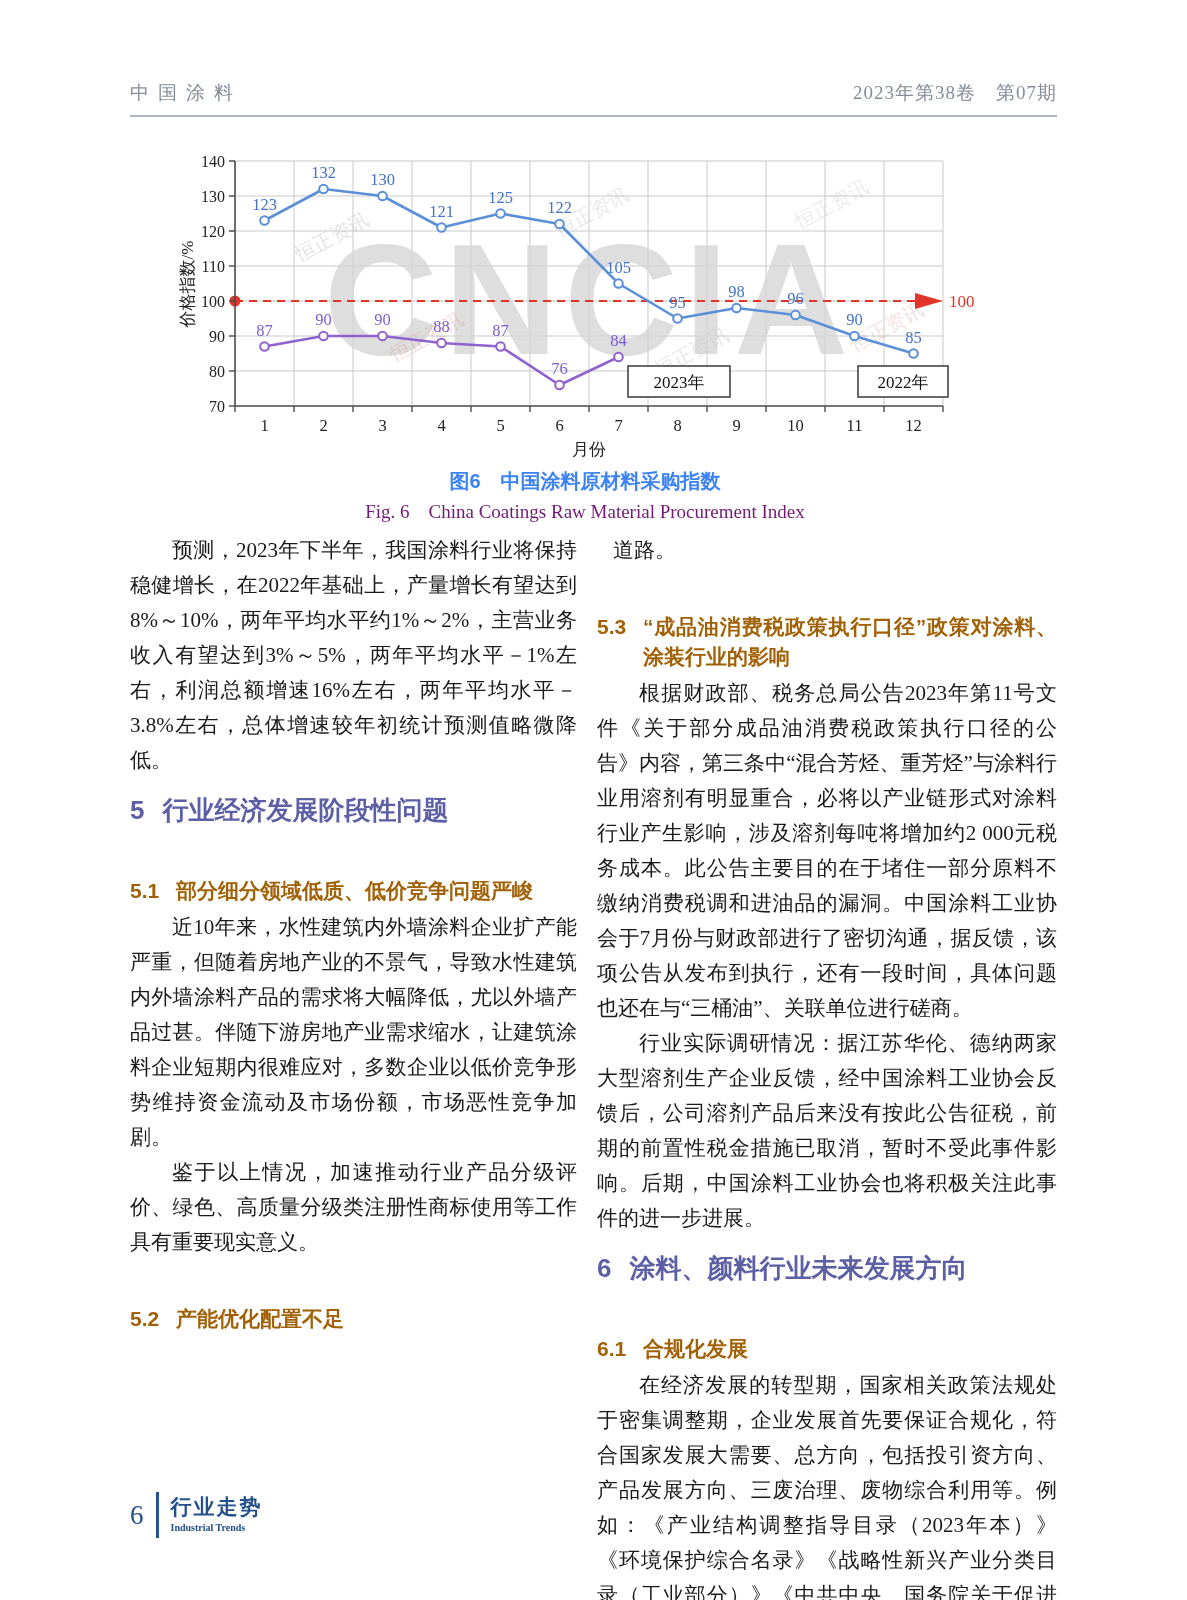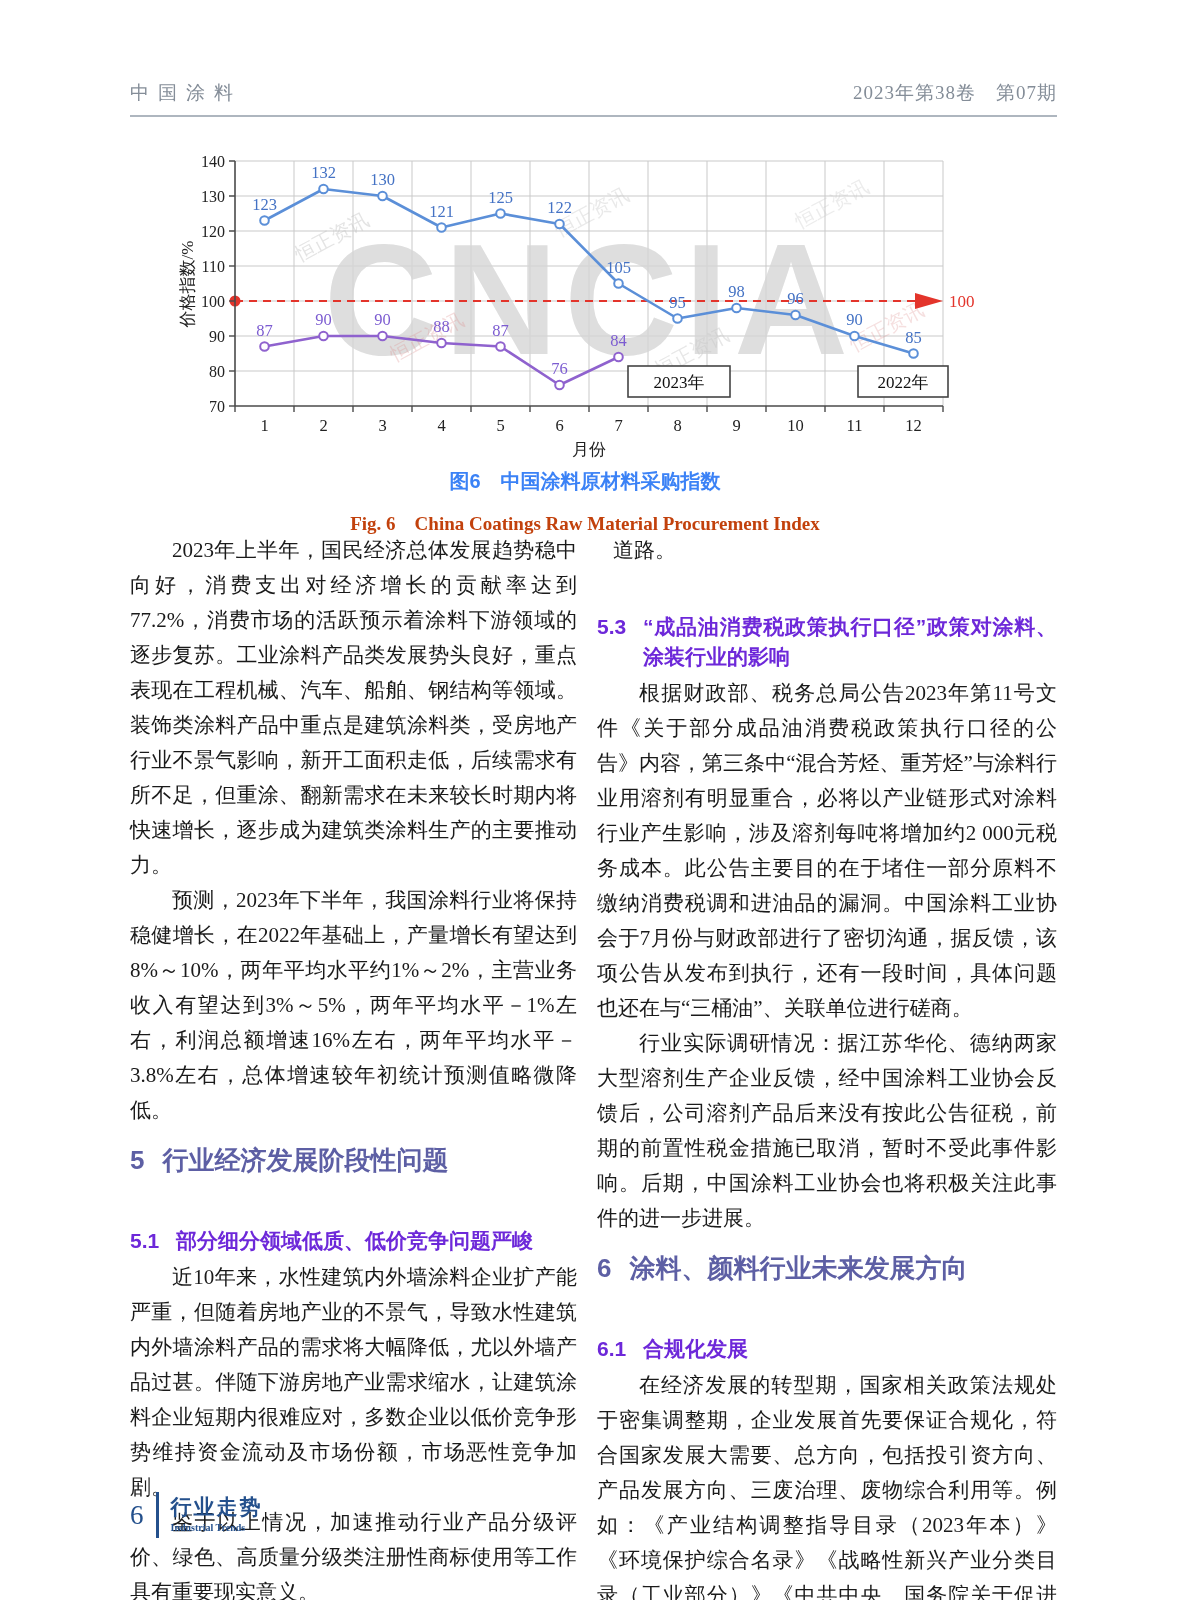--- a/index.html
+++ b/index.html
@@ -14,33 +14,33 @@
     border-bottom:2px solid #aeb6bf;padding-bottom:9px;
     color:#848d98;font-size:19px;
   }
   .hdr .journal{letter-spacing:9px;}
   .hdr .issue{letter-spacing:1px;}
   
   .fig{position:absolute;left:175px;top:148px;width:820px;text-align:center;}
   .fig svg{display:block;}
   .cap-zh{margin-top:8px;font-family:"Liberation Sans","DejaVu Sans",sans-serif;
     font-weight:bold;font-size:20px;color:#3b82f6;}
-  .cap-en{margin-top:16px;font-weight:bold;font-size:19px;color:#c2410c;}
+  .cap-en{margin-top:4px;font-weight:normal;font-size:19px;color:#701a75;}
   
   .col{position:absolute;top:533px;font-size:21px;line-height:35px;text-align:justify;}
   .col-left{left:130px;width:447px;}
   .col-right{left:597px;width:460px;}
   .para{margin:0;text-indent:2em;}
   .para.cont{text-indent:0;margin-left:16px;}
   .h1{display:flex;gap:18px;align-items:baseline;
     font-family:"Liberation Sans","DejaVu Sans",sans-serif;font-weight:bold;
     font-size:26px;line-height:32px;color:#5d5fa4;margin:16px 0 10px 0;}
   .h2{display:flex;align-items:baseline;
     font-family:"Liberation Sans","DejaVu Sans",sans-serif;font-weight:bold;
-    font-size:21px;line-height:30px;color:#6d28d9;margin:4px 0 4px 0;}
+    font-size:21px;line-height:30px;color:#a16207;margin:4px 0 4px 0;}
   .h2 .hnum{flex:0 0 46px;}
   .h1 .htxt{flex:1;}
   .h2 .htxt{flex:1;margin-top:40px;}
   
   .ftr{position:absolute;left:130px;top:1492px;display:flex;align-items:center;gap:12px;color:#24508c;}
   .ftr .pageno{font-size:27px;line-height:27px;}
   .ftr .bar{width:3px;height:46px;background:#24508c;}
   .ftr .sec-zh{font-family:Liberation Serif, serif;font-weight:bold;
     font-size:21px;line-height:24px;letter-spacing:2px;}
   .ftr .sec-en{font-weight:bold;font-size:10px;line-height:17px;}
@@ -177,21 +177,20 @@
           <text x="738.5" y="283" font-family="&quot;Liberation Serif&quot;,&quot;DejaVu Serif&quot;,serif" text-anchor="middle" font-size="16.5" fill="#222">12</text>
           <text x="414" y="307" font-family="&quot;Liberation Serif&quot;,&quot;DejaVu Serif&quot;,serif" text-anchor="middle" font-size="17" fill="#222">月份</text>
           <text x="18" y="136" font-family="&quot;Liberation Serif&quot;,&quot;DejaVu Serif&quot;,serif" text-anchor="middle" font-size="17" fill="#222" transform="rotate(-90 18 136)">价格指数/%</text>
         </svg>
       </div>
     <div class="cap-zh">图6　中国涂料原材料采购指数</div>
     <div class="cap-en">Fig. 6　China Coatings Raw Material Procurement Index</div>
   </div>
 
   <div class="col col-left">
-      <p class="para">2023年上半年，国民经济总体发展趋势稳中向好，消费支出对经济增长的贡献率达到77.2%，消费市场的活跃预示着涂料下游领域的逐步复苏。工业涂料产品类发展势头良好，重点表现在工程机械、汽车、船舶、钢结构等领域。装饰类涂料产品中重点是建筑涂料类，受房地产行业不景气影响，新开工面积走低，后续需求有所不足，但重涂、翻新需求在未来较长时期内将快速增长，逐步成为建筑类涂料生产的主要推动力。</p>
       <p class="para">预测，2023年下半年，我国涂料行业将保持稳健增长，在2022年基础上，产量增长有望达到8%～10%，两年平均水平约1%～2%，主营业务收入有望达到3%～5%，两年平均水平－1%左右，利润总额增速16%左右，两年平均水平－3.8%左右，总体增速较年初统计预测值略微降低。</p>
       <div class="h1">
         <span class="hnum">5</span>
         <span class="htxt">行业经济发展阶段性问题</span>
       </div>
       <div class="h2">
         <span class="hnum">5.1</span>
         <span class="htxt">部分细分领域低质、低价竞争问题严峻</span>
       </div>
       <p class="para">近10年来，水性建筑内外墙涂料企业扩产能严重，但随着房地产业的不景气，导致水性建筑内外墙涂料产品的需求将大幅降低，尤以外墙产品过甚。伴随下游房地产业需求缩水，让建筑涂料企业短期内很难应对，多数企业以低价竞争形势维持资金流动及市场份额，市场恶性竞争加剧。</p>

